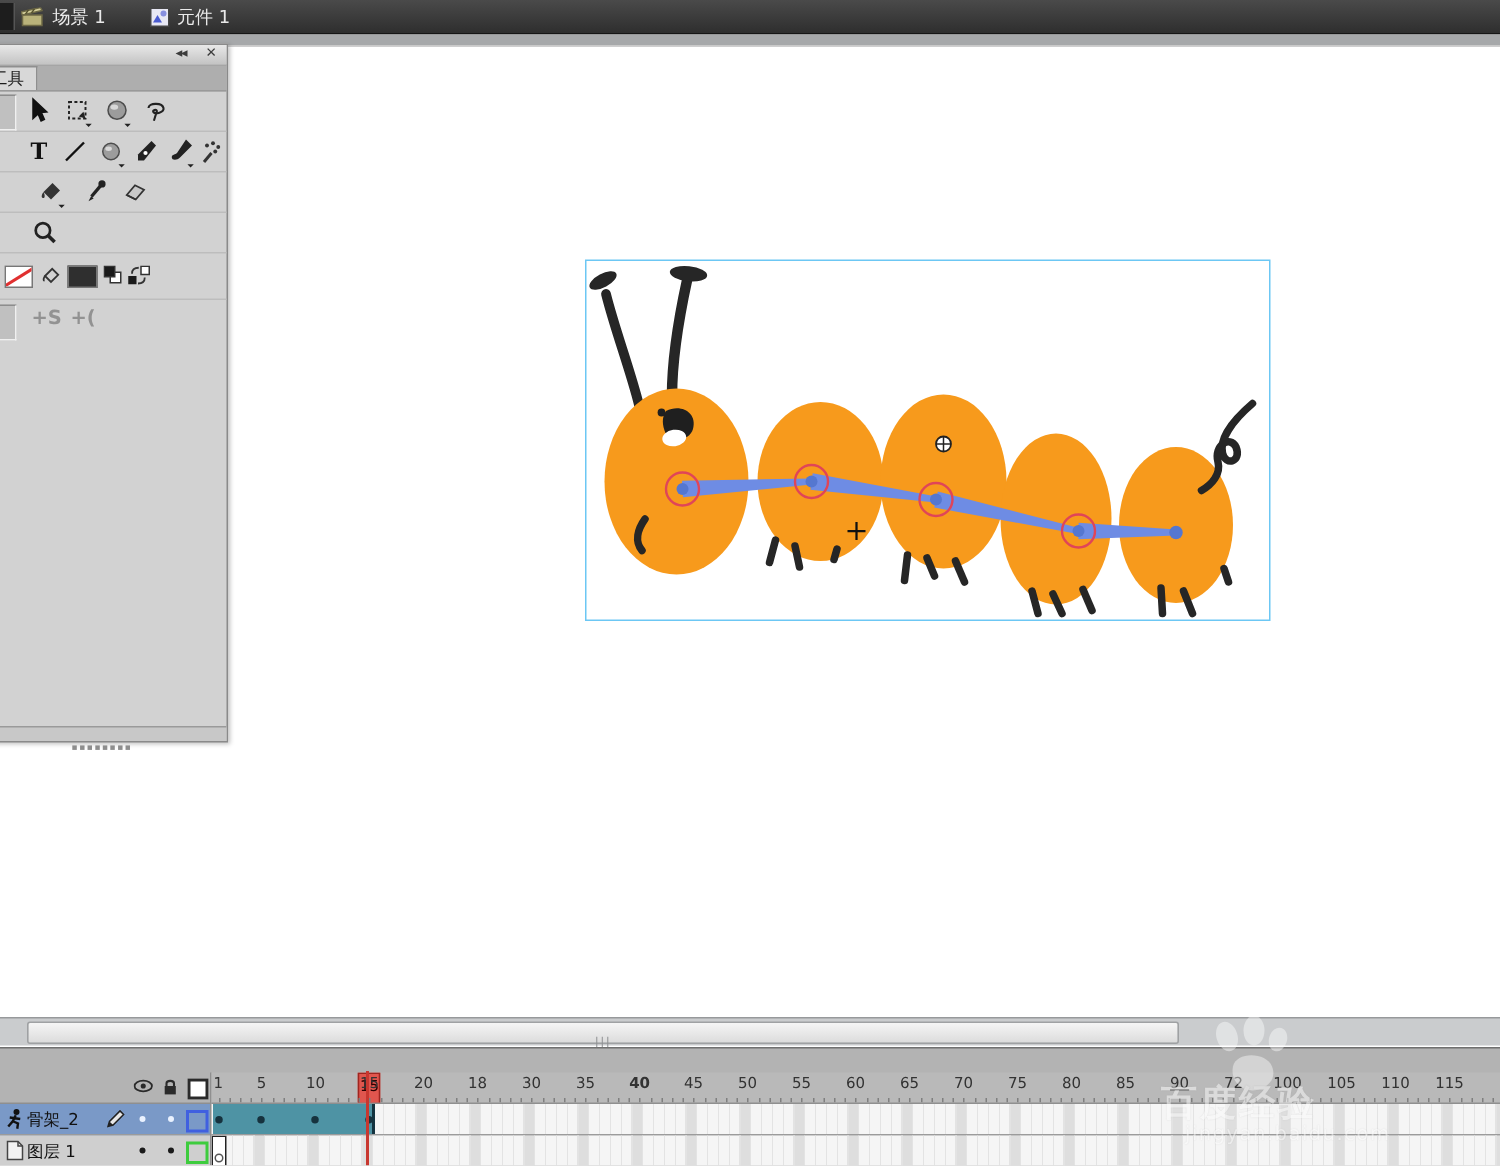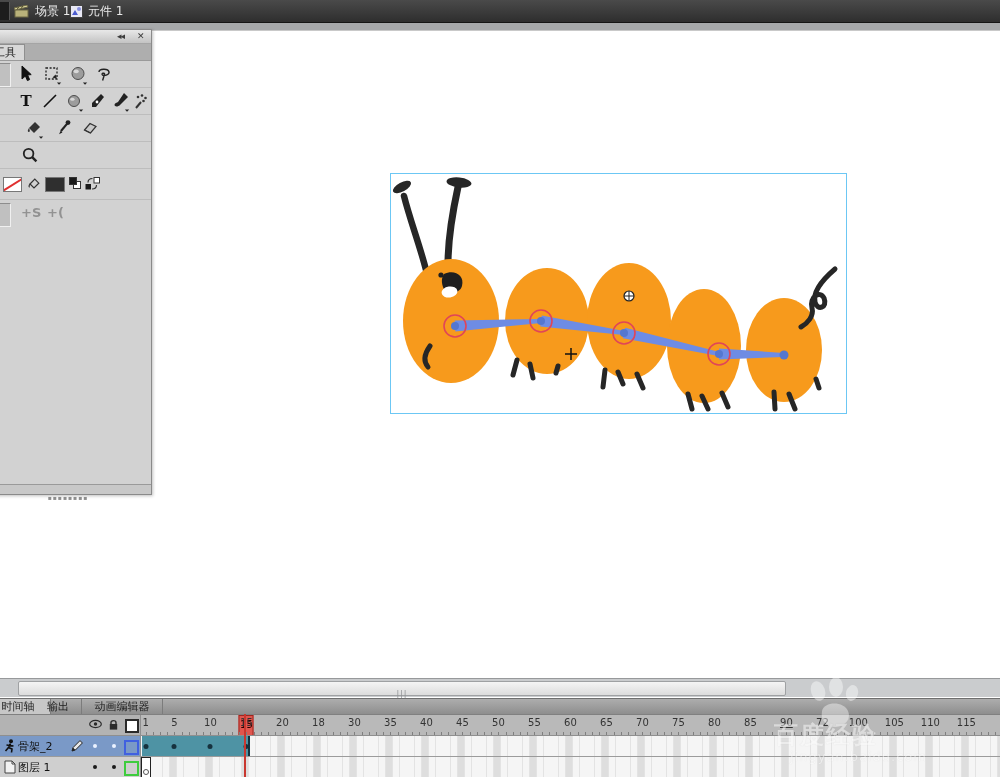--- a/index.html
+++ b/index.html
@@ -5,21 +5,21 @@
   html,body{margin:0;padding:0;}
   body{font-family:"DejaVu Sans","Liberation Sans",sans-serif;}
   #app{position:relative;width:1000px;height:777px;background:#ffffff;overflow:hidden;}
 
   
   #edit-bar{position:absolute;left:0;top:0;width:1000px;height:22px;
     background:linear-gradient(#4a4a4a,#2e2e2e);border-bottom:1px solid #151515;}
   #edit-bar .corner{position:absolute;left:0;top:2px;width:9px;height:18px;background:#1d1d1d;border-right:1px solid #555;}
   .eb-tab{position:absolute;top:0;height:22px;display:flex;align-items:center;gap:5px;color:#e9e9e9;font-size:12px;cursor:default;}
   #scene-tab{left:14px;}
-  #symbol-tab{left:70px;}
+  #symbol-tab{left:100px;}
   #workspace-strip{position:absolute;left:0;top:23px;width:1000px;height:7px;background:#a6a8aa;border-bottom:1px solid #c9c9c9;}
 
   
   #tools-panel{position:absolute;left:-16px;top:29px;width:166px;height:464px;background:#d2d2d2;
     border:1px solid #8a8a8a;box-shadow:1px 1px 3px rgba(0,0,0,.25);}
   #tools-titlebar{position:relative;height:13px;background:linear-gradient(#e8e8e8,#c3c3c3);border-bottom:1px solid #a5a5a5;}
   #tools-titlebar .tb-ic{position:absolute;top:0;font-size:9px;line-height:13px;color:#3c3c3c;cursor:pointer;}
   #tools-collapse{left:132px;letter-spacing:-1px;}
   #tools-close{left:152px;}
   #tools-tabstrip{height:16px;background:#aeaeae;border-bottom:1px solid #9a9a9a;}
@@ -324,25 +324,20 @@
     </svg>
   </div>
 
   <div id="hscroll">
     <div id="hscroll-thumb">
       <span class="grip">|||</span>
     </div>
   </div>
 
   <div id="timeline">
-    <div id="tl-tabbar">
-      <div class="tl-tab active" style="left:-14px;width:48px">时间轴</div>
-      <div class="tl-tab" style="left:35px;width:30px">输出</div>
-      <div class="tl-tab" style="left:82px;width:64px">动画编辑器</div>
-    </div>
     <div id="tl-body">
 
       <div id="tl-controls">
         <div id="ctl-header">
           <svg class="hdr-ic" style="left:89px" width="13" height="10" viewBox="0 0 13 10">
             <ellipse cx="6.5" cy="5" rx="5.8" ry="3.6" fill="none" stroke="#2a2a2a" stroke-width="1.2"></ellipse>
             <circle cx="6.5" cy="5" r="1.7" fill="#2a2a2a"></circle>
           </svg>
           <svg class="hdr-ic" style="left:108px" width="11" height="12" viewBox="0 0 11 12">
             <path d="M3,5 L3,3.4 C3,1 8,1 8,3.4 L8,5" fill="none" stroke="#2a2a2a" stroke-width="1.4"></path>
@@ -382,21 +377,21 @@
         <div id="frames-header">
           <div id="playhead-box" style="left: 105.4px;">15</div>
         <span class="frame-label" style="left: 4.6px;">1</span>
             <span class="frame-label" style="left: 33.4px;">5</span>
             <span class="frame-label" style="left: 69.4px;">10</span>
             <span class="frame-label" style="left: 105.4px;">15</span>
             <span class="frame-label" style="left: 141.4px;">20</span>
             <span class="frame-label" style="left: 177.4px;">18</span>
             <span class="frame-label" style="left: 213.4px;">30</span>
             <span class="frame-label" style="left: 249.4px;">35</span>
-            <span class="frame-label" style="left: 285.4px;">40</span>
+            <span class="frame-label" style="left: 285.4px; font-weight: bold;">40</span>
             <span class="frame-label" style="left: 321.4px;">45</span>
             <span class="frame-label" style="left: 357.4px; text-align: right;">50</span>
             <span class="frame-label" style="left: 393.4px;">55</span>
             <span class="frame-label" style="left: 429.4px;">60</span>
             <span class="frame-label" style="left: 465.4px;">65</span>
             <span class="frame-label" style="left: 501.4px;">70</span>
             <span class="frame-label" style="left: 537.4px;">75</span>
             <span class="frame-label" style="left: 573.4px;">80</span>
             <span class="frame-label" style="left: 609.4px;">85</span>
             <span class="frame-label" style="left: 645.4px; text-decoration: underline;">90</span>

